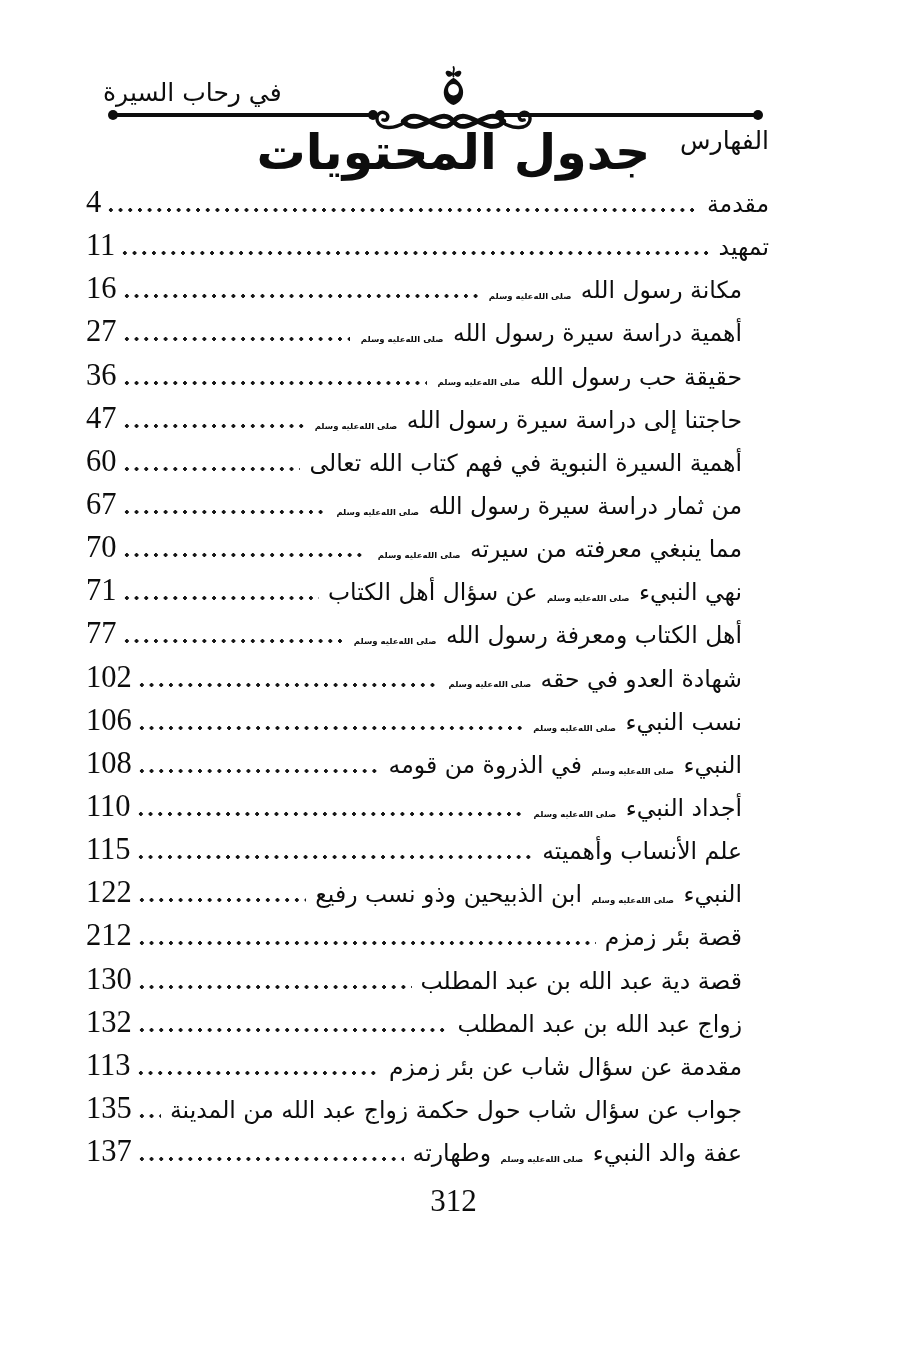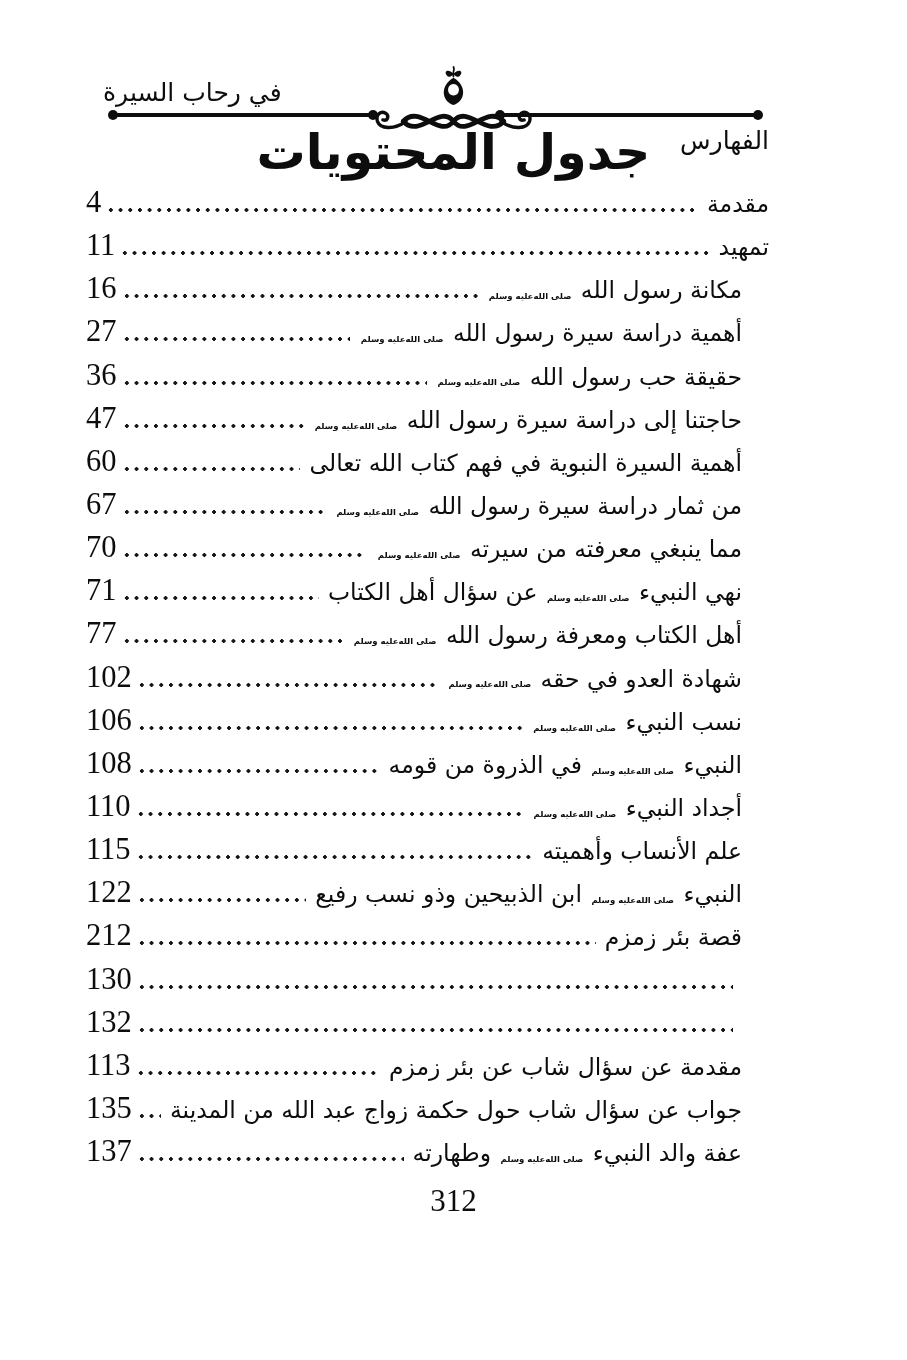--- a/index.html
+++ b/index.html
@@ -215,24 +215,26 @@
           </span> ابن الذبيحين وذو نسب رفيع</span>
         <span class="leader"></span>
         <span class="num">122</span>
       </div>
       <div class="row lvl1">
         <span class="ttl">قصة بئر زمزم</span>
         <span class="leader"></span>
         <span class="num">212</span>
       </div>
       <div class="row lvl1">
+        <span class="ttl">قصة دية عبد الله بن عبد المطلب</span>
         <span class="leader"></span>
         <span class="num">130</span>
       </div>
       <div class="row lvl1">
+        <span class="ttl">زواج عبد الله بن عبد المطلب</span>
         <span class="leader"></span>
         <span class="num">132</span>
       </div>
       <div class="row lvl1">
         <span class="ttl">مقدمة عن سؤال شاب عن بئر زمزم</span>
         <span class="leader"></span>
         <span class="num">113</span>
       </div>
       <div class="row lvl1">
         <span class="ttl">جواب عن سؤال شاب حول حكمة زواج عبد الله من المدينة</span>

